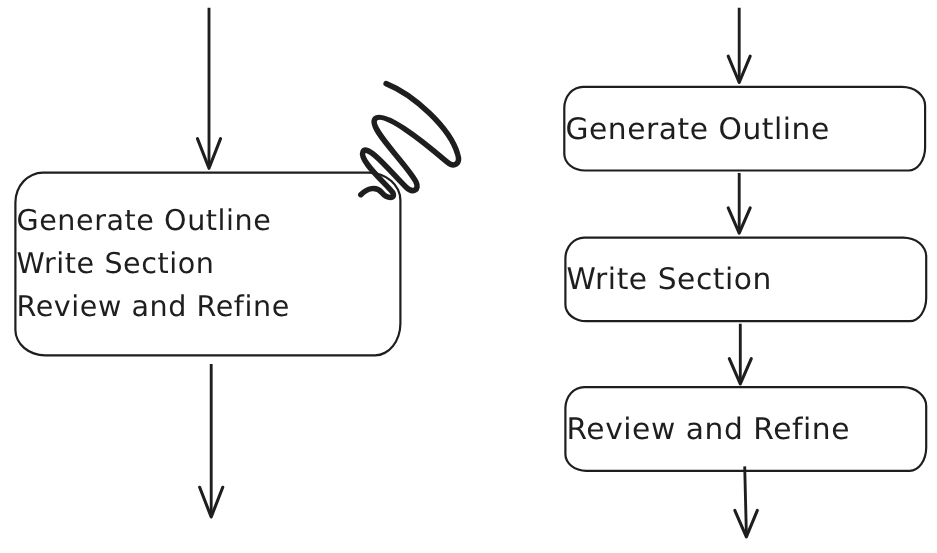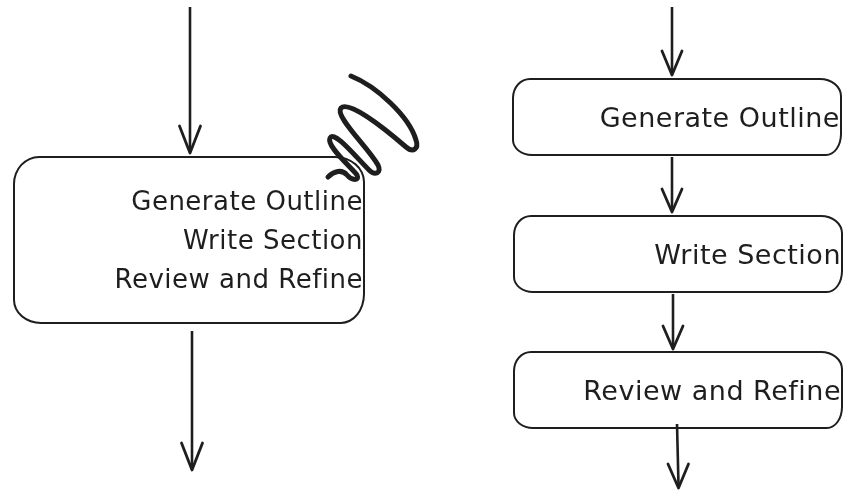--- a/index.html
+++ b/index.html
@@ -15,21 +15,21 @@
     overflow: hidden;
     font-family: "DejaVu Sans", sans-serif;
   }
   .node {
     position: absolute;
     box-sizing: border-box;
     background: #ffffff;
     border: 2.3px solid #1e1e1e;
     display: flex;
     flex-direction: column;
-    align-items: flex-end;
+    align-items: flex-start;
     justify-content: center;
     color: #1e1e1e;
     text-align: center;
   }
   
   .node-combined {
     left: 13px; top: 156px;
     width: 352px; height: 168px;
     border-radius: 26px 30px 24px 28px / 28px 26px 30px 24px;
     font-size: 26px;

